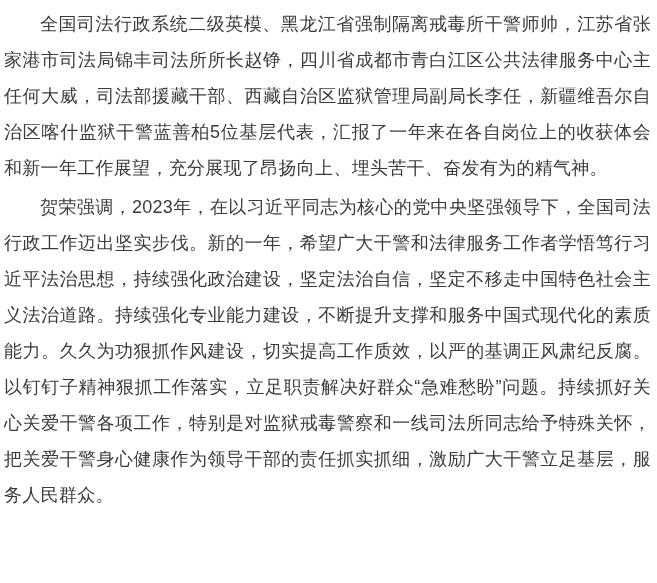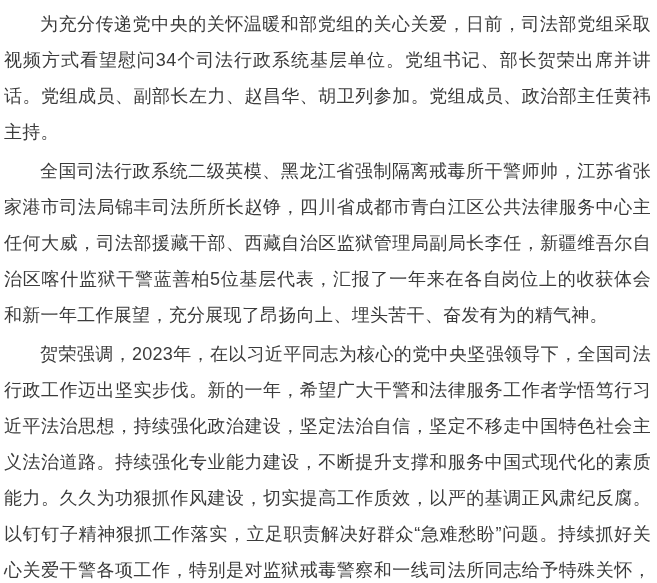--- a/index.html
+++ b/index.html
@@ -25,16 +25,15 @@
     text-align: justify;
     text-justify: inter-ideograph;
     letter-spacing: 0.3px;
     word-break: break-all;
   }
 </style>
 </head>
 <body>
 
 <div class="page">
-  <p>为充分传递党中央的关怀温暖和部党组的关心关爱，日前，司法部党组采取视频方式看望慰问34个司法行政系统基层单位。党组书记、部长贺荣出席并讲话。党组成员、副部长左力、赵昌华、胡卫列参加。党组成员、政治部主任黄祎主持。</p>
   <p>全国司法行政系统二级英模、黑龙江省强制隔离戒毒所干警师帅，江苏省张家港市司法局锦丰司法所所长赵铮，四川省成都市青白江区公共法律服务中心主任何大威，司法部援藏干部、西藏自治区监狱管理局副局长李任，新疆维吾尔自治区喀什监狱干警蓝善柏5位基层代表，汇报了一年来在各自岗位上的收获体会和新一年工作展望，充分展现了昂扬向上、埋头苦干、奋发有为的精气神。</p>
   <p>贺荣强调，2023年，在以习近平同志为核心的党中央坚强领导下，全国司法行政工作迈出坚实步伐。新的一年，希望广大干警和法律服务工作者学悟笃行习近平法治思想，持续强化政治建设，坚定法治自信，坚定不移走中国特色社会主义法治道路。持续强化专业能力建设，不断提升支撑和服务中国式现代化的素质能力。久久为功狠抓作风建设，切实提高工作质效，以严的基调正风肃纪反腐。以钉钉子精神狠抓工作落实，立足职责解决好群众“急难愁盼”问题。持续抓好关心关爱干警各项工作，特别是对监狱戒毒警察和一线司法所同志给予特殊关怀，把关爱干警身心健康作为领导干部的责任抓实抓细，激励广大干警立足基层，服务人民群众。</p>
 </div>
 
 </body></html>

